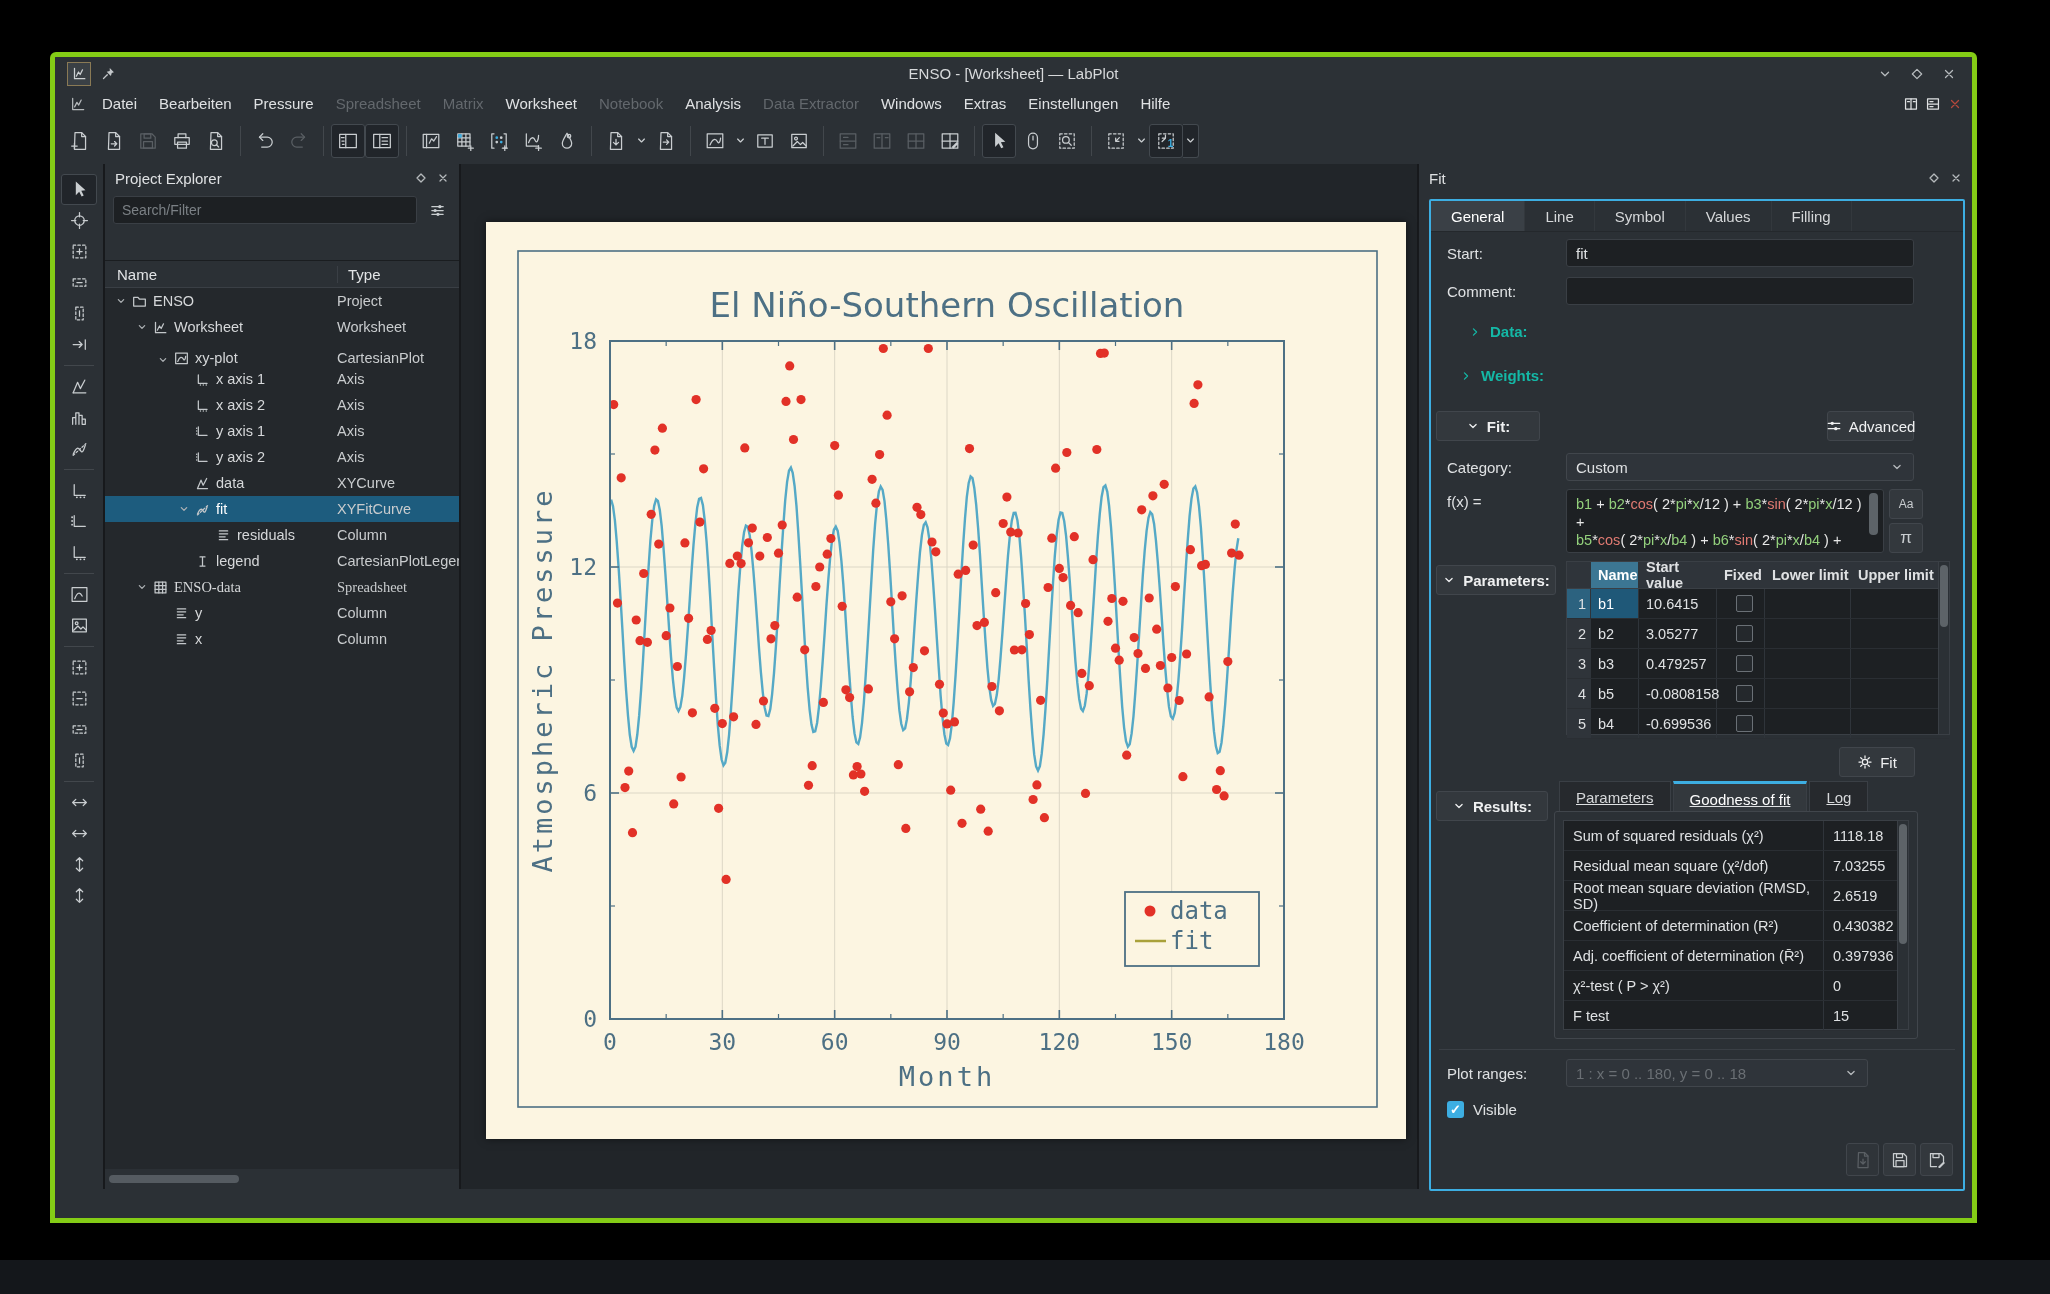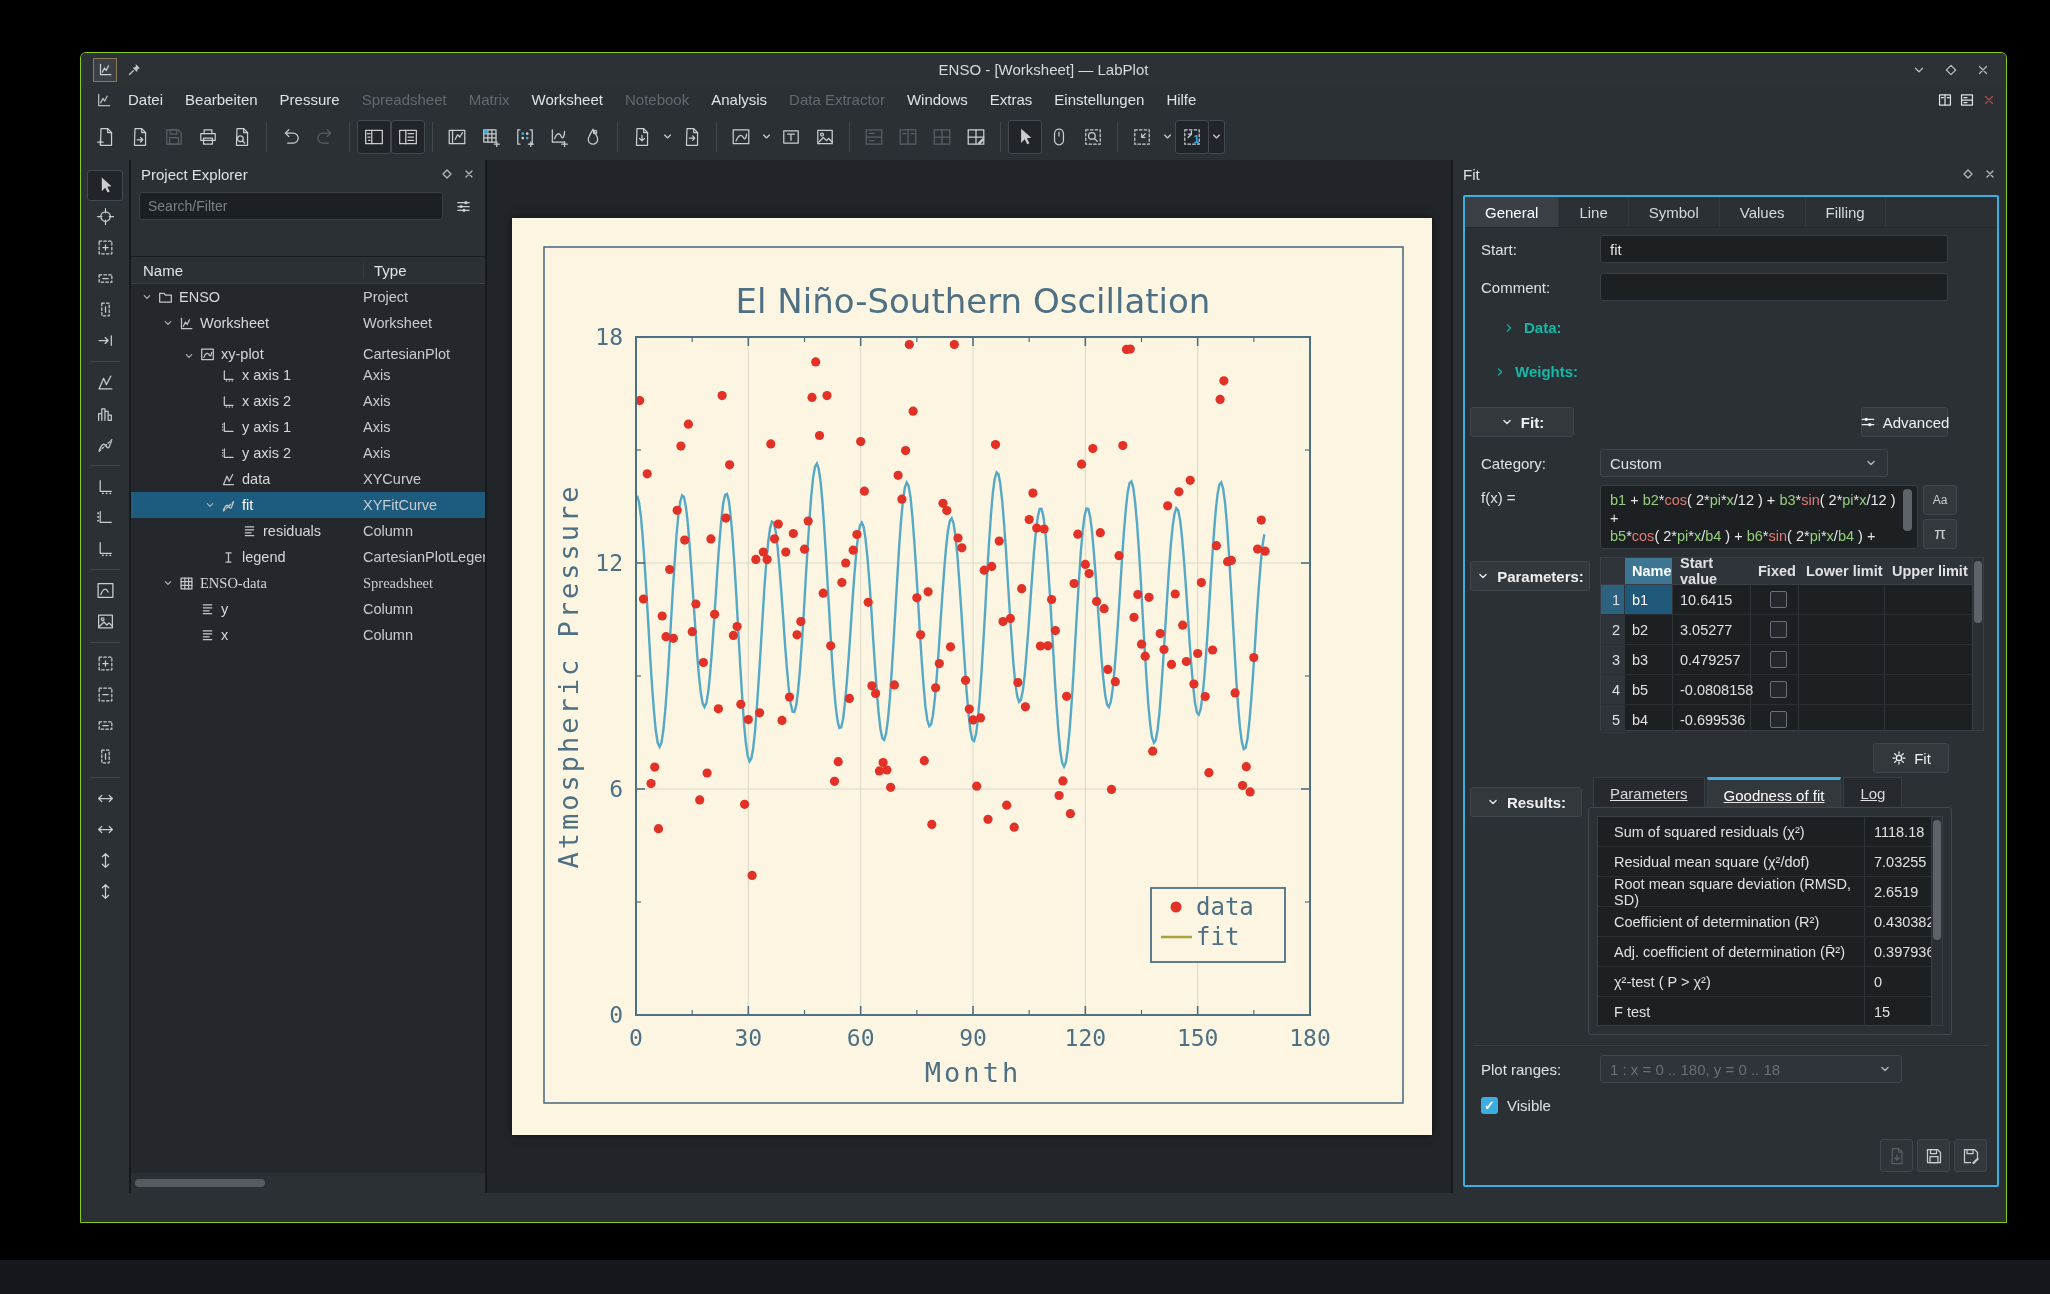--- a/index.html
+++ b/index.html
@@ -1,20 +1,20 @@
 <!DOCTYPE html>
 <html><head>
 <meta charset="utf-8">
 <style>
   html,body{margin:0;padding:0;background:#000;width:2050px;height:1294px;overflow:hidden;
     font-family:"Liberation Sans",sans-serif;-webkit-font-smoothing:antialiased;}
   .canvas{position:absolute;inset:0;background:#000;}
   .bottomstrip{position:absolute;left:0;top:1260px;width:2050px;height:34px;background:#14171b;}
-  .window{position:absolute;left:80px;top:52px;width:1927px;height:1171px;background:#2b3035;
-    border-radius:6px 6px 0 0;color:#dfe1e3;font-size:15px;overflow:hidden;border:1px solid #84cc16;box-sizing:border-box;}
+  .window{position:absolute;left:50px;top:52px;width:1927px;height:1171px;background:#2b3035;
+    border-radius:6px 6px 0 0;color:#dfe1e3;font-size:15px;overflow:hidden;border:5px solid #84cc16;box-sizing:border-box;}
   
   .titlebar{position:absolute;left:0;top:0;right:0;height:33px;background:#2c3136;display:flex;align-items:center;}
   .appicon{width:22px;height:22px;margin-left:12px;border:1px solid #8a7a55;background:#3a4045;display:flex;align-items:center;justify-content:center;color:#cdd1d4;}
   .pin{margin-left:10px;color:#c3c7ca;}
   .wtitle{position:absolute;left:0;right:0;text-align:center;color:#d7d9db;font-size:15px;pointer-events:none;}
   .wbtns{margin-left:auto;display:flex;gap:10px;margin-right:12px;z-index:2;}
   .wbtn{width:22px;height:22px;display:flex;align-items:center;justify-content:center;color:#b6babd;}
   
   .menubar{position:absolute;left:0;top:33px;right:0;height:27px;display:flex;align-items:center;padding-left:10px;}
   .mitem{padding:3px 11px;color:#dfe1e3;border-radius:3px;}
@@ -89,21 +89,21 @@
   .pcell{padding-left:7px;box-sizing:border-box;border-right:1px solid #2f343a;height:100%;display:flex;align-items:center;}
   .cb{width:15px;height:15px;border:1px solid #6a7076;border-radius:2px;background:#24282c;}
   .vsb{position:absolute;width:10px;background:#2b3035;border-left:1px solid #3a3f45;}
   .vsb .thumb{width:8px;margin-left:1px;background:#5d6368;border-radius:4px;}
   .rtabs{position:absolute;display:flex;text-decoration:underline;}
   .rtab{padding:0 16px;height:30px;display:flex;align-items:center;background:#26292d;border:1px solid #3a3f45;color:#d6d8da;margin-right:2px;font-size:15px;}
   .rtab.active{background:#33383d;border-top:3px solid #3daee2;color:#fff;}
   .gofbox{position:absolute;border:1px solid #41464c;border-radius:3px;background:#2b3035;padding:8px;box-sizing:border-box;}
   .gtable{width:100%;height:100%;background:#1d2023;border:1px solid #3a3f45;box-sizing:border-box;position:relative;}
   .grow{display:flex;height:29px;align-items:center;border-bottom:1px solid #2a2e33;font-size:14.5px;color:#dfe1e3;}
-  .grow .gl{width:250px;padding-left:16px;}
+  .grow .gl{width:250px;padding-left:9px;}
   .grow .gv{border-left:1px solid #2f343a;padding-left:9px;flex:1;height:100%;display:flex;align-items:center;}
   .hline{position:absolute;left:8px;right:8px;height:1px;background:#3a3f45;}
   .checkbox{width:17px;height:17px;border-radius:3px;background:#3daee2;display:inline-flex;align-items:center;justify-content:center;color:#fff;font-size:13px;font-weight:bold;}
   .iconbtn{position:absolute;width:33px;height:33px;background:#33383d;border:1px solid #41464c;border-radius:3px;display:flex;align-items:center;justify-content:center;color:#c9cdd0;box-sizing:border-box;}
   .iconbtn.disabled{color:#5a5f64;background:#2f3439;}
   
   .statusbar{position:absolute;left:0;right:0;bottom:0;height:29px;background:#2b3035;border-top:1px solid #202428;display:flex;align-items:center;font-size:14px;color:#cdd0d3;padding:0 9px;}
   .statusbar .right{margin-left:auto;}
 </style>
 </head>
@@ -1164,21 +1164,21 @@
                 <svg class="ic" style="width:16px;height:16px" viewBox="0 0 18 18">
                   <path d="M2.5 6h13M2.5 12h13"></path>
                   <circle class="f" cx="7" cy="6" r="1.9"></circle>
                   <circle class="f" cx="11" cy="12" r="1.9"></circle>
                 </svg>
               </span>
               <span>Advanced</span>
             </div>
 
           <div class="flbl" style="left:16px;top:258px">Category:</div>
-          <div class="fsel" style="left:135px;top:252px;width:288px;height:28px">
+          <div class="fsel" style="left:135px;top:252px;width:348px;height:28px">
             <span>Custom</span>
               <span class="chev" id="chev-cat">
                 <svg class="ic" style="width:14px;height:14px" viewBox="0 0 18 18">
                   <path d="M5 7l4 4 4-4" stroke-width="1.6"></path>
                 </svg>
               </span>
             </div>
 
           <div class="flbl" style="left:16px;top:292px">f(x) =</div>
           <div class="fxbox" style="left:135px;top:288px;width:318px;height:64px" id="formula-box">

